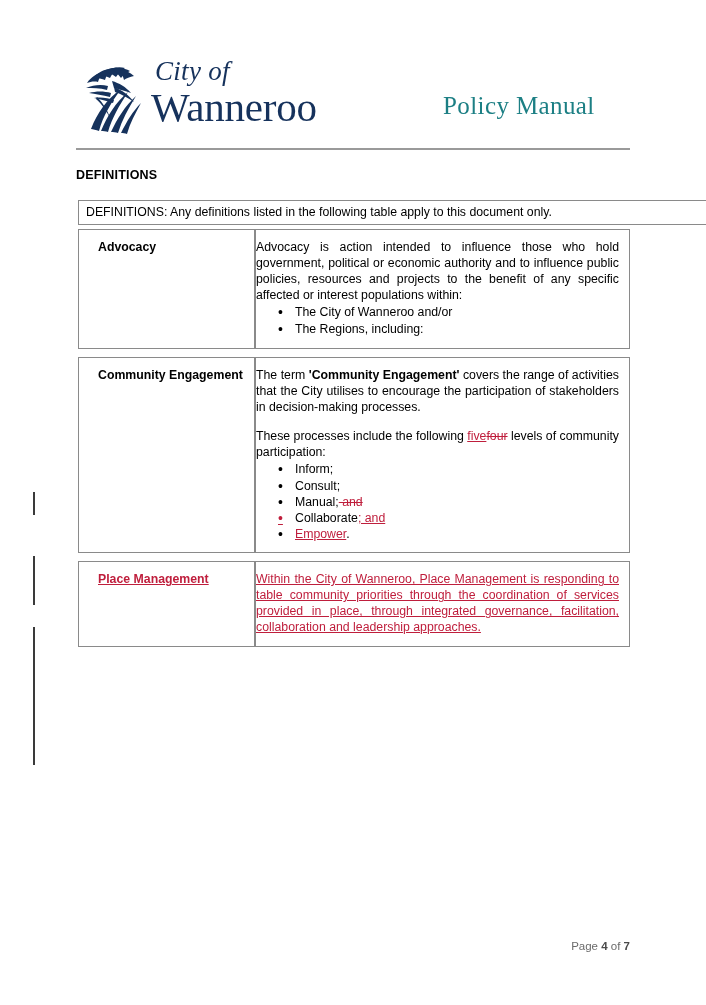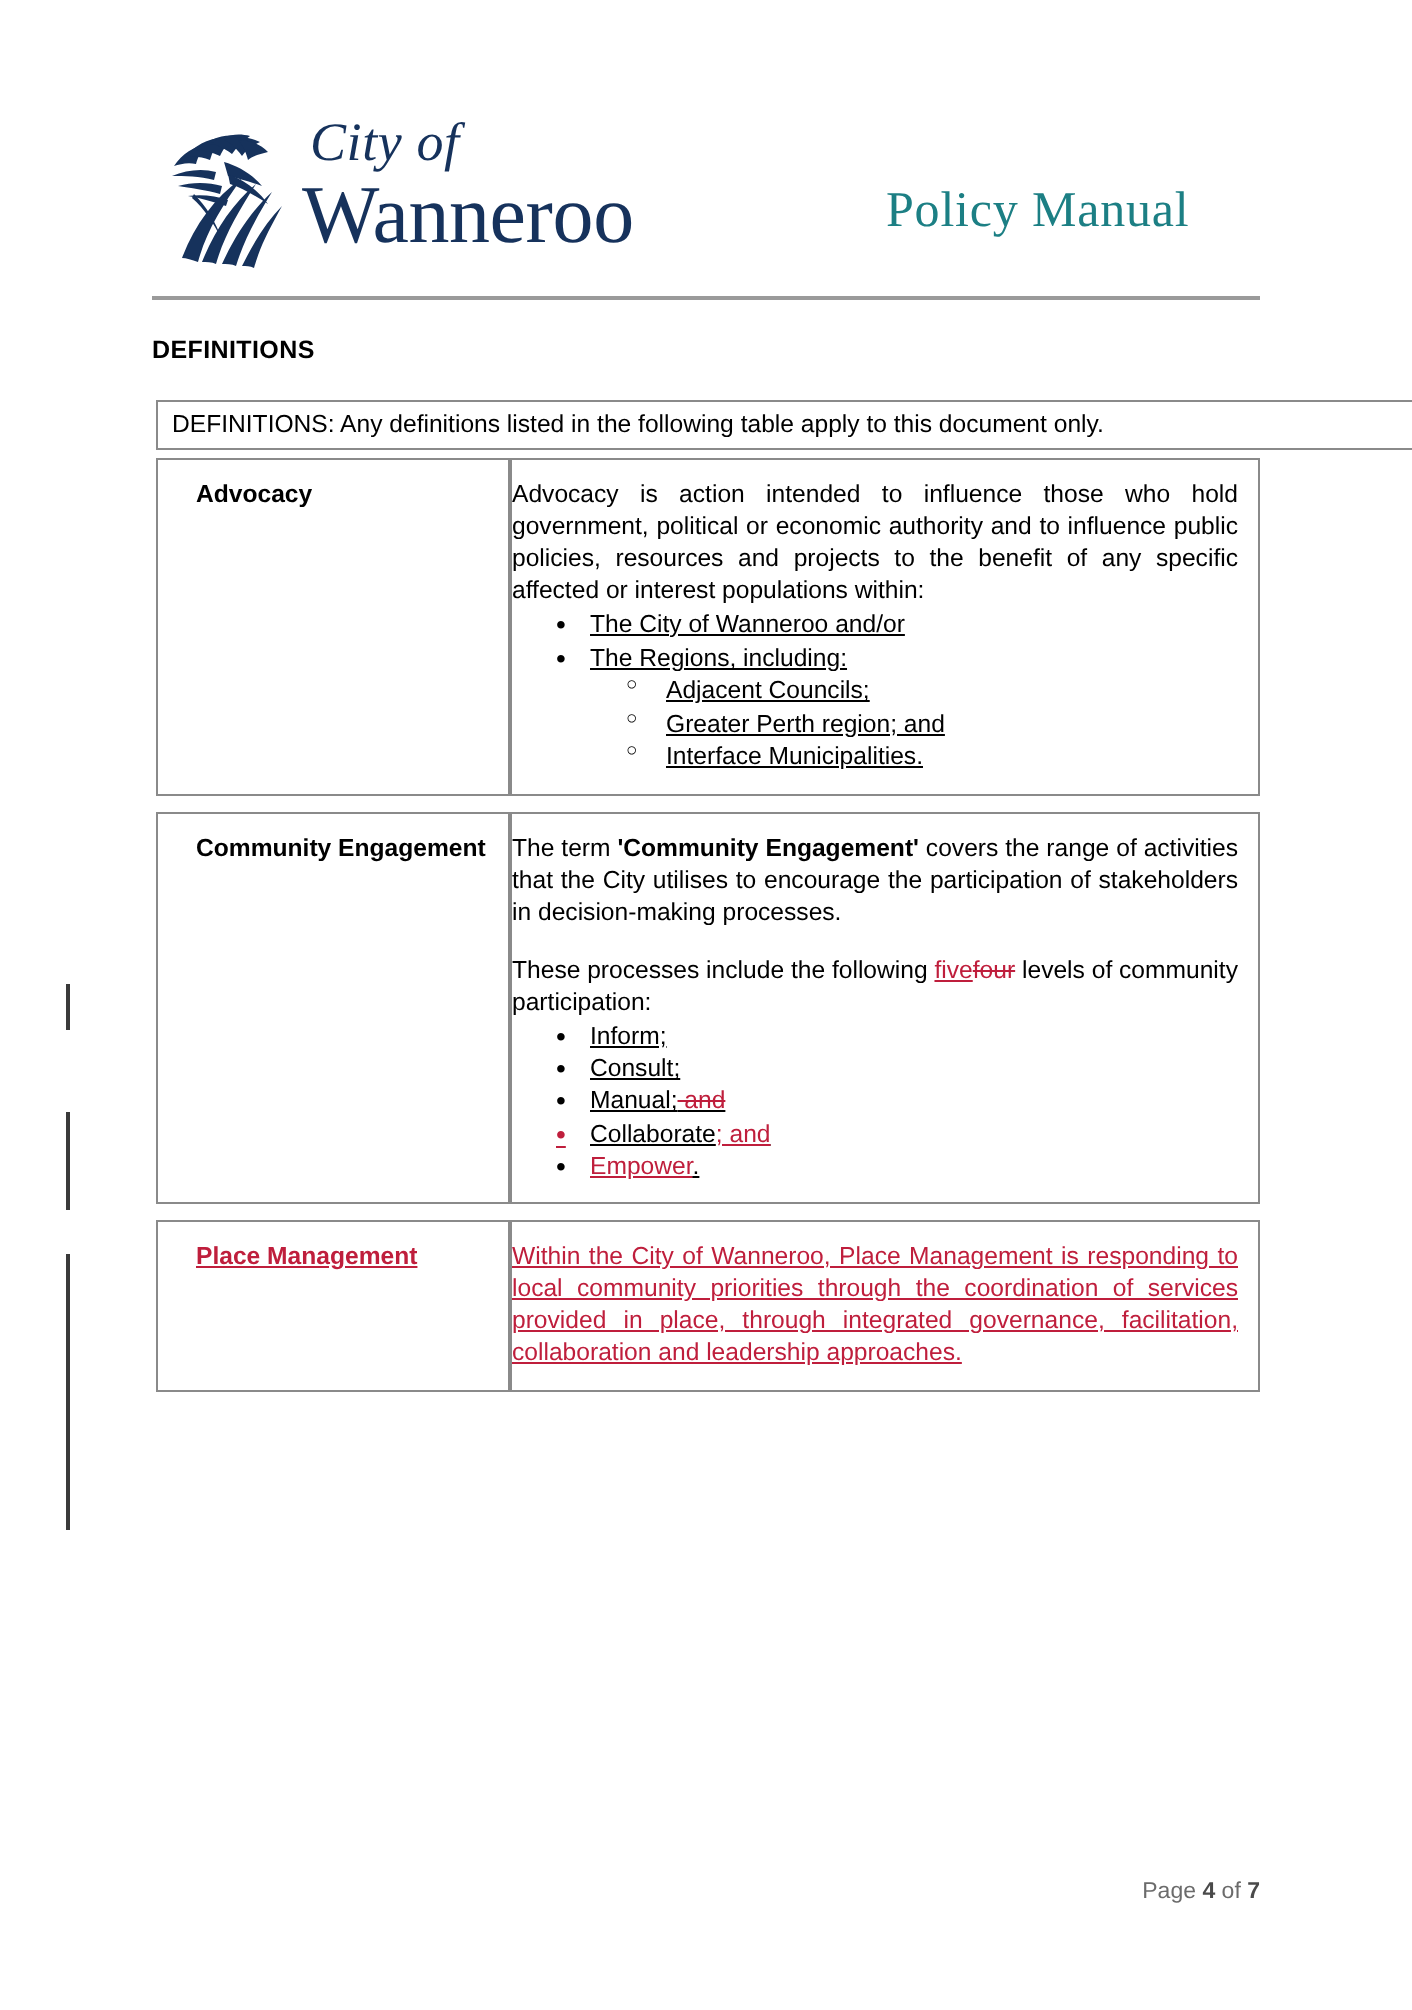--- a/index.html
+++ b/index.html
@@ -132,21 +132,20 @@
   ul.b1 {
     margin: 0;
     padding: 0 0 0 22px;
     list-style: none;
   }
   ul.b1 > li {
     position: relative;
     padding-left: 17px;
     margin: 0 0 1px 0;
     line-height: 1.32;
-    text-decoration: underline;
   }
   ul.b1 > li::before {
     content: "\2022";
     position: absolute;
     left: 0;
     top: -1px;
     font-size: 14px;
   }
   ul.b2 {
     margin: 0;
@@ -258,25 +257,20 @@
   <div id="definitions-note" class="tbl-box">DEFINITIONS: Any definitions listed in the following table apply to this document only.</div>
 
   <div class="def-row">
     <div class="def-term-cell tbl-box">Advocacy</div>
     <div class="def-desc-cell tbl-box">
       <div class="just">Advocacy is action intended to influence those who hold government, political or economic authority and to influence public policies, resources and projects to the benefit of any specific affected or interest populations within:</div>
       <ul class="b1 gap-para">
         <li>The City of Wanneroo and/or</li>
         <li>
           <span>The Regions, including:</span>
-          <ul class="b2">
-            <li>Adjacent Councils;</li>
-            <li>Greater Perth region; and</li>
-            <li>Interface Municipalities.</li>
-          </ul>
         </li>
       </ul>
     </div>
   </div>
 
   <div class="def-row">
     <div class="def-term-cell tbl-box">Community Engagement</div>
     <div class="def-desc-cell tbl-box">
       <div class="just"><span>The term </span><b>'Community Engagement'</b><span> covers the range of activities that the City utilises to encourage the participation of stakeholders in decision-making processes.</span></div>
       <div class="just gap-para"><span>These processes include the following </span><span class="ins">five</span><span class="del">four</span><span> levels of community participation:</span></div>
@@ -286,19 +280,19 @@
         <li><span>Manual;</span><span class="del"> and</span></li>
         <li class="ins-bullet"><span class="plain-black">Collaborate</span><span class="ins">; and</span></li>
         <li><span class="ins">Empower</span><span>.</span></li>
       </ul>
     </div>
   </div>
 
   <div class="def-row row-ins">
     <div class="def-term-cell tbl-box"><span class="u">Place Management</span></div>
     <div class="def-desc-cell tbl-box">
-      <div class="just u">Within the City of Wanneroo, Place Management is responding to local community priorities through the coordination of services provided in place, through integrated governance, facilitation, collaboration and leadership approaches.</div>
+      <div class="just u">Within the City of Wanneroo, Place Management is responding to table community priorities through the coordination of services provided in place, through integrated governance, facilitation, collaboration and leadership approaches.</div>
     </div>
   </div>
 
 </div>
 
 <div id="page-footer"><span>Page </span><b>4</b><span> of </span><b>7</b></div>
 
 </body></html>

